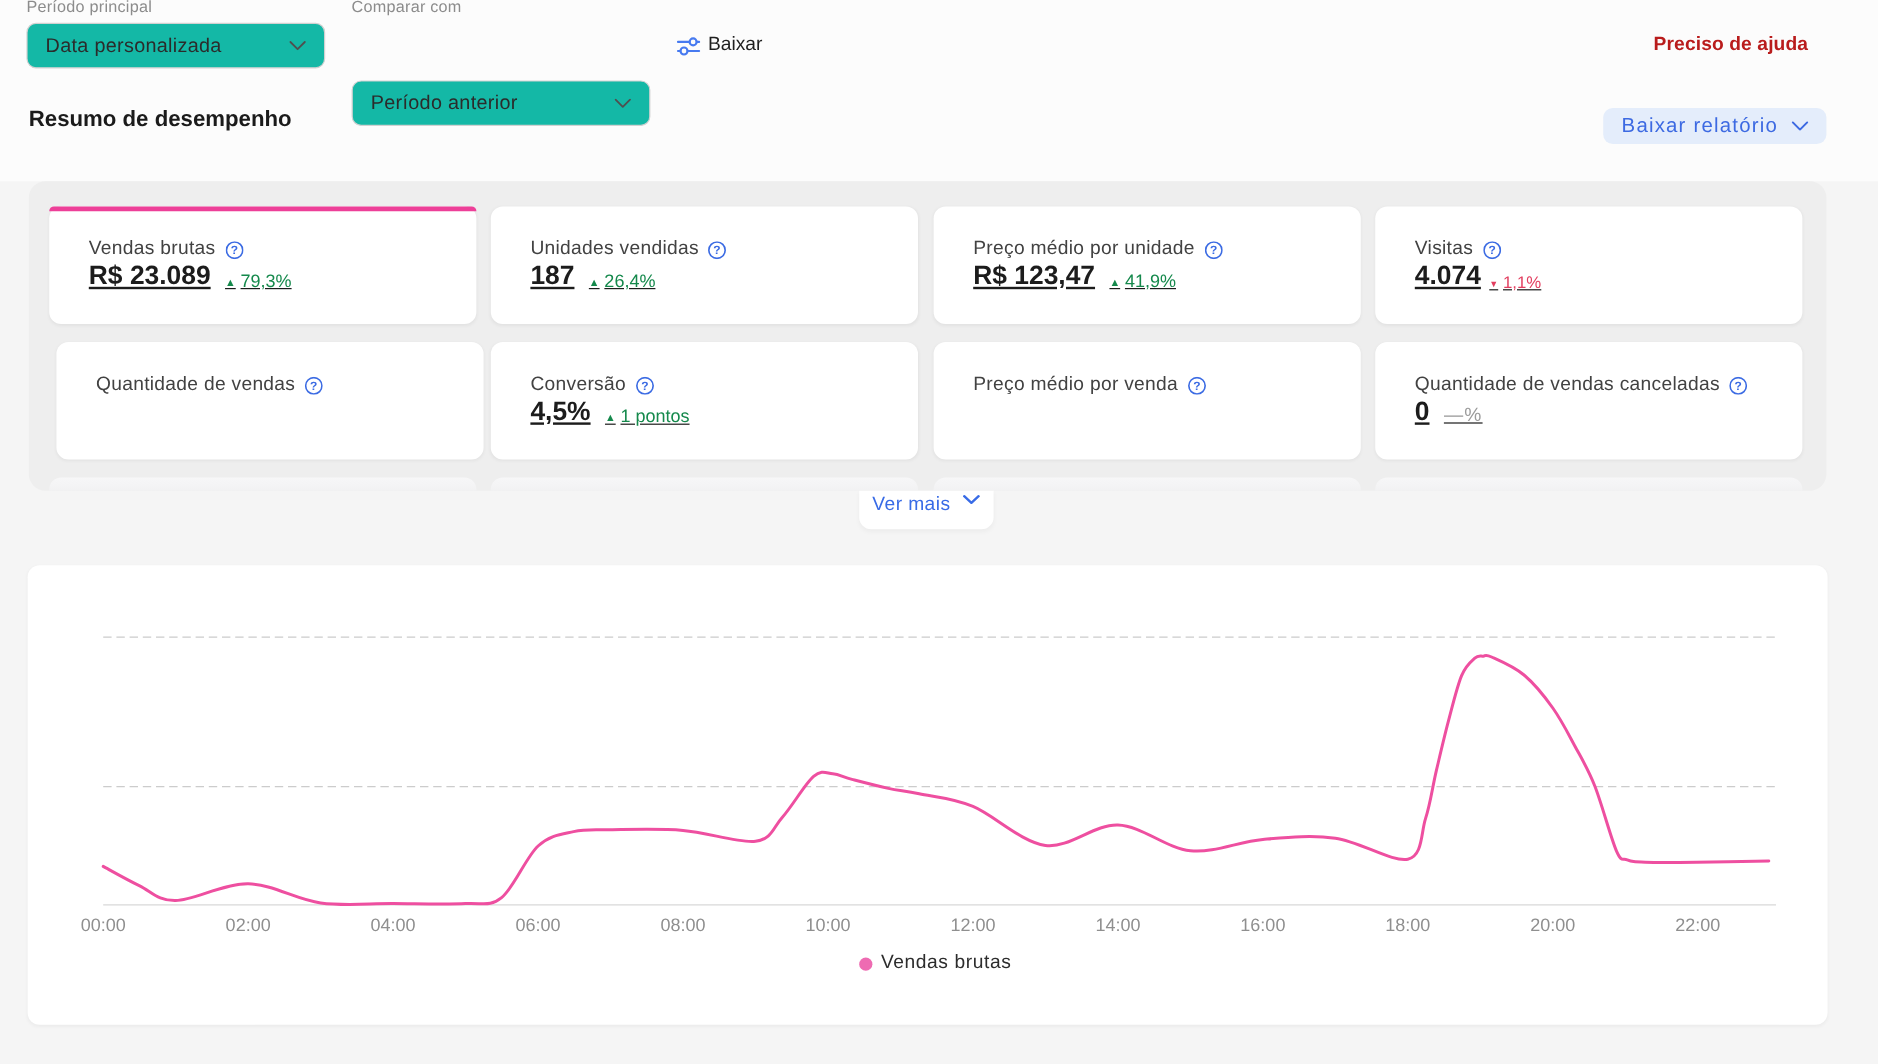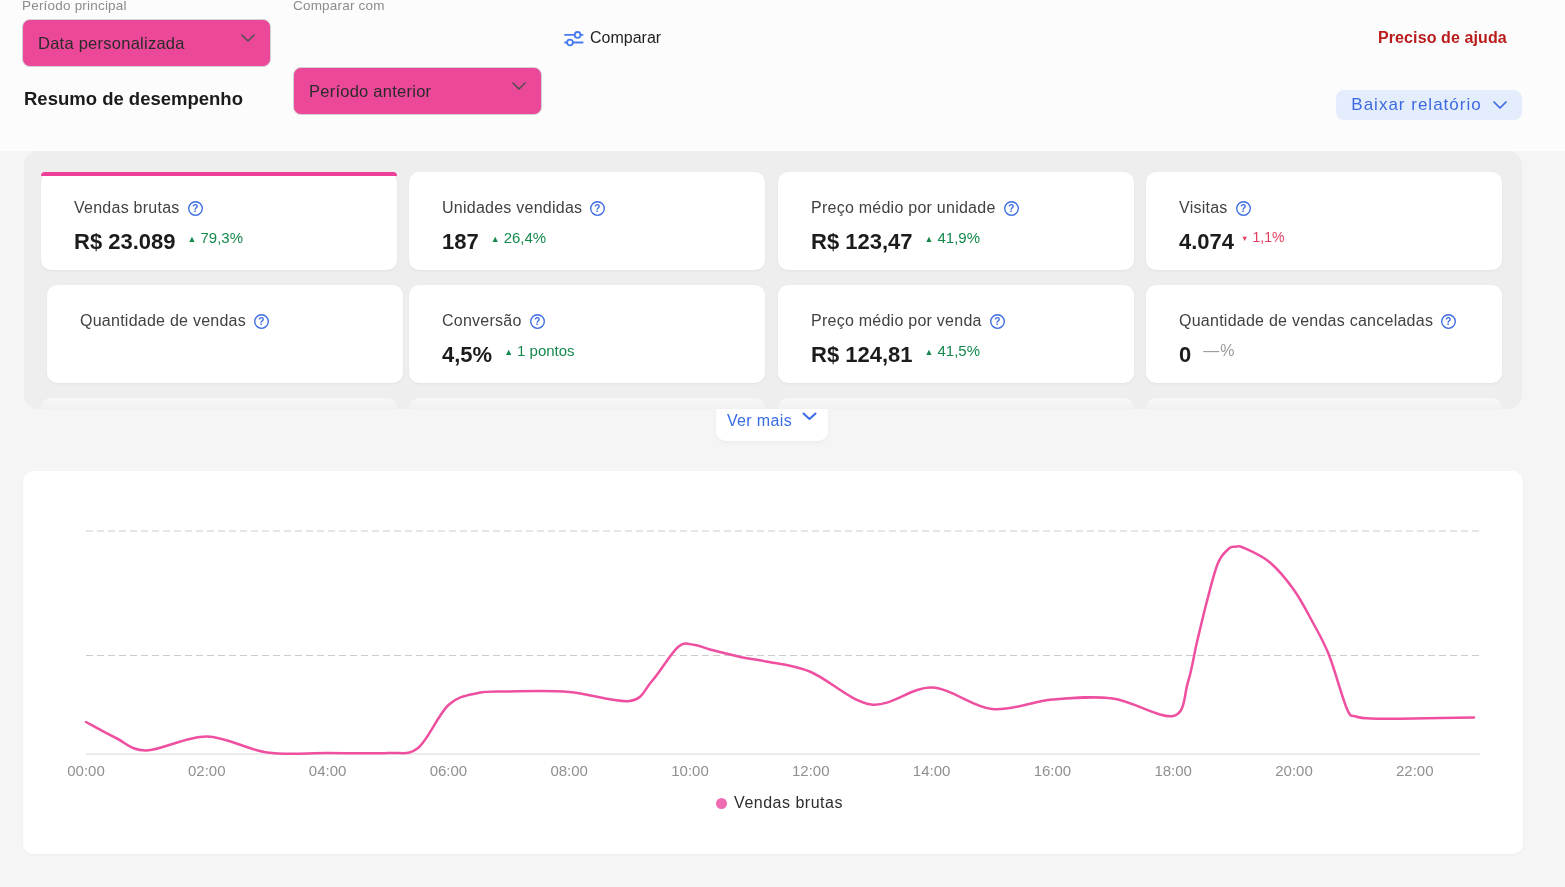--- a/index.html
+++ b/index.html
@@ -1,29 +1,29 @@
 <!DOCTYPE html>
 <html><head>
 <meta charset="utf-8">
 <style>
 * { margin:0; padding:0; box-sizing:border-box; }
 html,body { width:1565px; height:887px; overflow:hidden; }
 body { font-family:"Liberation Sans", sans-serif; background:#fcfcfc; position:relative; }
 .lower { position:absolute; left:0; top:151px; width:1565px; height:736px; background:#f5f5f5; }
 .sel-label { position:absolute; top:-2px; font-size:13.5px; letter-spacing:0.2px; color:#8c8c8c; }
-.selbox { position:absolute; top:19px; height:48px; background:#ec4899; border:1px solid #d1d1d1; border-radius:8px; font-size:16.5px; letter-spacing:0.25px; color:#2b2b2b; display:flex; align-items:center; padding-left:15px; }
+.selbox { position:absolute; top:19px; height:38px; background:#14b8a6; border:1px solid #d1d1d1; border-radius:8px; font-size:16.5px; letter-spacing:0.25px; color:#2b2b2b; display:flex; align-items:center; padding-left:15px; }
 .selbox svg { position:absolute; right:15px; top:13.5px; }
 .h1 { position:absolute; left:24px; top:88px; font-size:18.5px; font-weight:bold; color:#1b1b1b; }
 .help-link { position:absolute; left:1378px; top:29px; font-size:16px; font-weight:bold; letter-spacing:0.1px; color:#b91c1c; }
 .dl-btn { position:absolute; left:1336px; top:90px; width:186px; height:30px; background:#e4edfb; border-radius:8px; color:#3d6ae2; font-size:17px; letter-spacing:1px; display:flex; align-items:center; justify-content:center; }
 .panel { position:absolute; left:24px; top:151px; width:1498px; height:258px; background:#eeeeee; border-radius:14px; overflow:hidden; }
 .card { position:absolute; width:356px; height:98px; background:#fff; border-radius:10px; box-shadow:0 1px 3px rgba(0,0,0,0.05); padding:27px 0 0 33px; }
 .card .bar { position:absolute; left:0; top:0; width:100%; height:4px; background:#ed3f98; border-radius:10px 10px 0 0; }
 .ct { font-size:16px; letter-spacing:0.25px; color:#424242; display:flex; align-items:center; gap:8px; }
-.cv { margin-top:12px; font-size:22px; font-weight:bold; color:#1c1c1c; display:flex; align-items:flex-start; gap:12px; }
+.cv { margin-top:0; font-size:22px; font-weight:bold; color:#1c1c1c; display:flex; align-items:flex-end; gap:12px;text-decoration:underline; }
 .delta { font-size:15px; font-weight:normal; }
 .up { color:#15894c; }
 .down { color:#e23e5f; }
 .neutral { color:#9b9b9b; }
 .tri { font-size:9px; margin-right:4px; position:relative; top:-1.5px; }
 .ghost { position:absolute; top:247px; width:356px; height:12px; border-radius:10px 10px 0 0; background:linear-gradient(#f7f7f8, #f1f1f2); }
 .vermais { box-shadow:0 2px 4px rgba(0,0,0,0.04);  position:absolute; left:716px; top:409px; width:112px; height:32px; background:#fff; border-radius:0 0 10px 10px; color:#386be6; font-size:16px; letter-spacing:0.35px; display:flex; align-items:flex-start; justify-content:center; gap:10px; padding-top:3px; }
 .chartcard { position:absolute; left:23px; top:471px; width:1500px; height:383px; background:#fff; border-radius:10px; box-shadow:0 1px 3px rgba(0,0,0,0.04); }
 .legend { position:absolute; left:0; top:794px; width:1559px; display:flex; align-items:center; justify-content:center; gap:7px; }
 .legend .dot { width:11px; height:11px; border-radius:50%; background:#ee6bb2; }
@@ -49,21 +49,21 @@
 <svg style="position:absolute; left:564px; top:30px;" width="20" height="18" viewBox="0 0 20 18">
   <g stroke="#477af0" stroke-width="1.8" fill="none" stroke-linecap="round">
     <line x1="1" y1="4.9" x2="10.5" y2="4.9"></line>
       <circle cx="13.6" cy="4.9" r="2.9"></circle>
       <line x1="16.7" y1="4.9" x2="18.6" y2="4.9"></line>
     <line x1="1" y1="12.5" x2="2.9" y2="12.5"></line>
       <circle cx="6" cy="12.5" r="2.9"></circle>
       <line x1="9.1" y1="12.5" x2="18.6" y2="12.5"></line>
   </g>
 </svg>
-<div style="position:absolute; left:590px; top:29px; font-size:16px; color:#1f1f1f;">Comparar</div>
+<div style="position:absolute; left:590px; top:29px; font-size:16px; color:#1f1f1f;">Baixar</div>
 <div class="help-link">Preciso de ajuda</div>
 
 <div class="h1">Resumo de desempenho</div>
 <div class="dl-btn">
     <span>Baixar relatório</span>
     <svg style="margin-left:11px" width="14" height="8" viewBox="0 0 14 8">
       <path d="M1 1l6 6 6-6" fill="none" stroke="#3d6ae2" stroke-width="1.7" stroke-linecap="round" stroke-linejoin="round"></path>
     </svg>
 </div>
 
@@ -108,21 +108,20 @@
             <circle cx="7.5" cy="7.5" r="6.8" fill="none" stroke="#3b6be3" stroke-width="1.35"></circle>
             <text x="7.5" y="11" font-size="10" fill="#3b6be3" text-anchor="middle" font-weight="bold">?</text>
           </svg></span></div>
     <div class="cv">4,5% <span class="delta up"><span class="tri">▲</span>1 pontos</span></div>
   </div>
   <div class="card" style="left:754px; top:134px;">
     <div class="ct">Preço médio por venda <span class="qicon"><svg width="15" height="15" viewBox="0 0 15 15" style="margin-top:0px">
             <circle cx="7.5" cy="7.5" r="6.8" fill="none" stroke="#3b6be3" stroke-width="1.35"></circle>
             <text x="7.5" y="11" font-size="10" fill="#3b6be3" text-anchor="middle" font-weight="bold">?</text>
           </svg></span></div>
-    <div class="cv">R$ 124,81 <span class="delta up"><span class="tri">▲</span>41,5%</span></div>
   </div>
   <div class="card" style="left:1122px; top:134px;">
     <div class="ct">Quantidade de vendas canceladas <span class="qicon"><svg width="15" height="15" viewBox="0 0 15 15" style="margin-top:0px">
             <circle cx="7.5" cy="7.5" r="6.8" fill="none" stroke="#3b6be3" stroke-width="1.35"></circle>
             <text x="7.5" y="11" font-size="10" fill="#3b6be3" text-anchor="middle" font-weight="bold">?</text>
           </svg></span></div>
     <div class="cv">0 <span class="delta neutral" style="font-size:16px;letter-spacing:1px">—%</span></div>
   </div>
   <div class="ghost" style="left:17px;"></div>
   <div class="ghost" style="left:385px;"></div>

